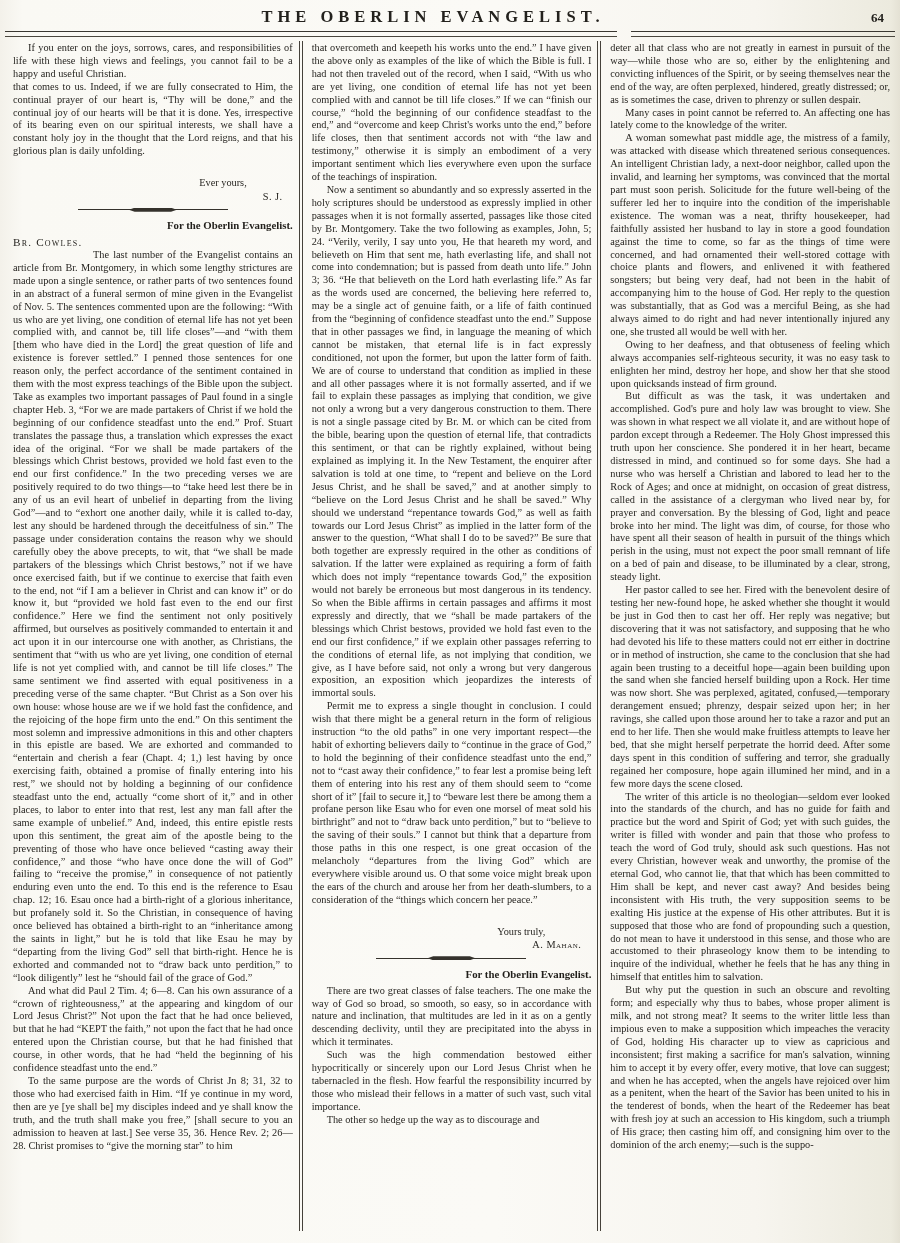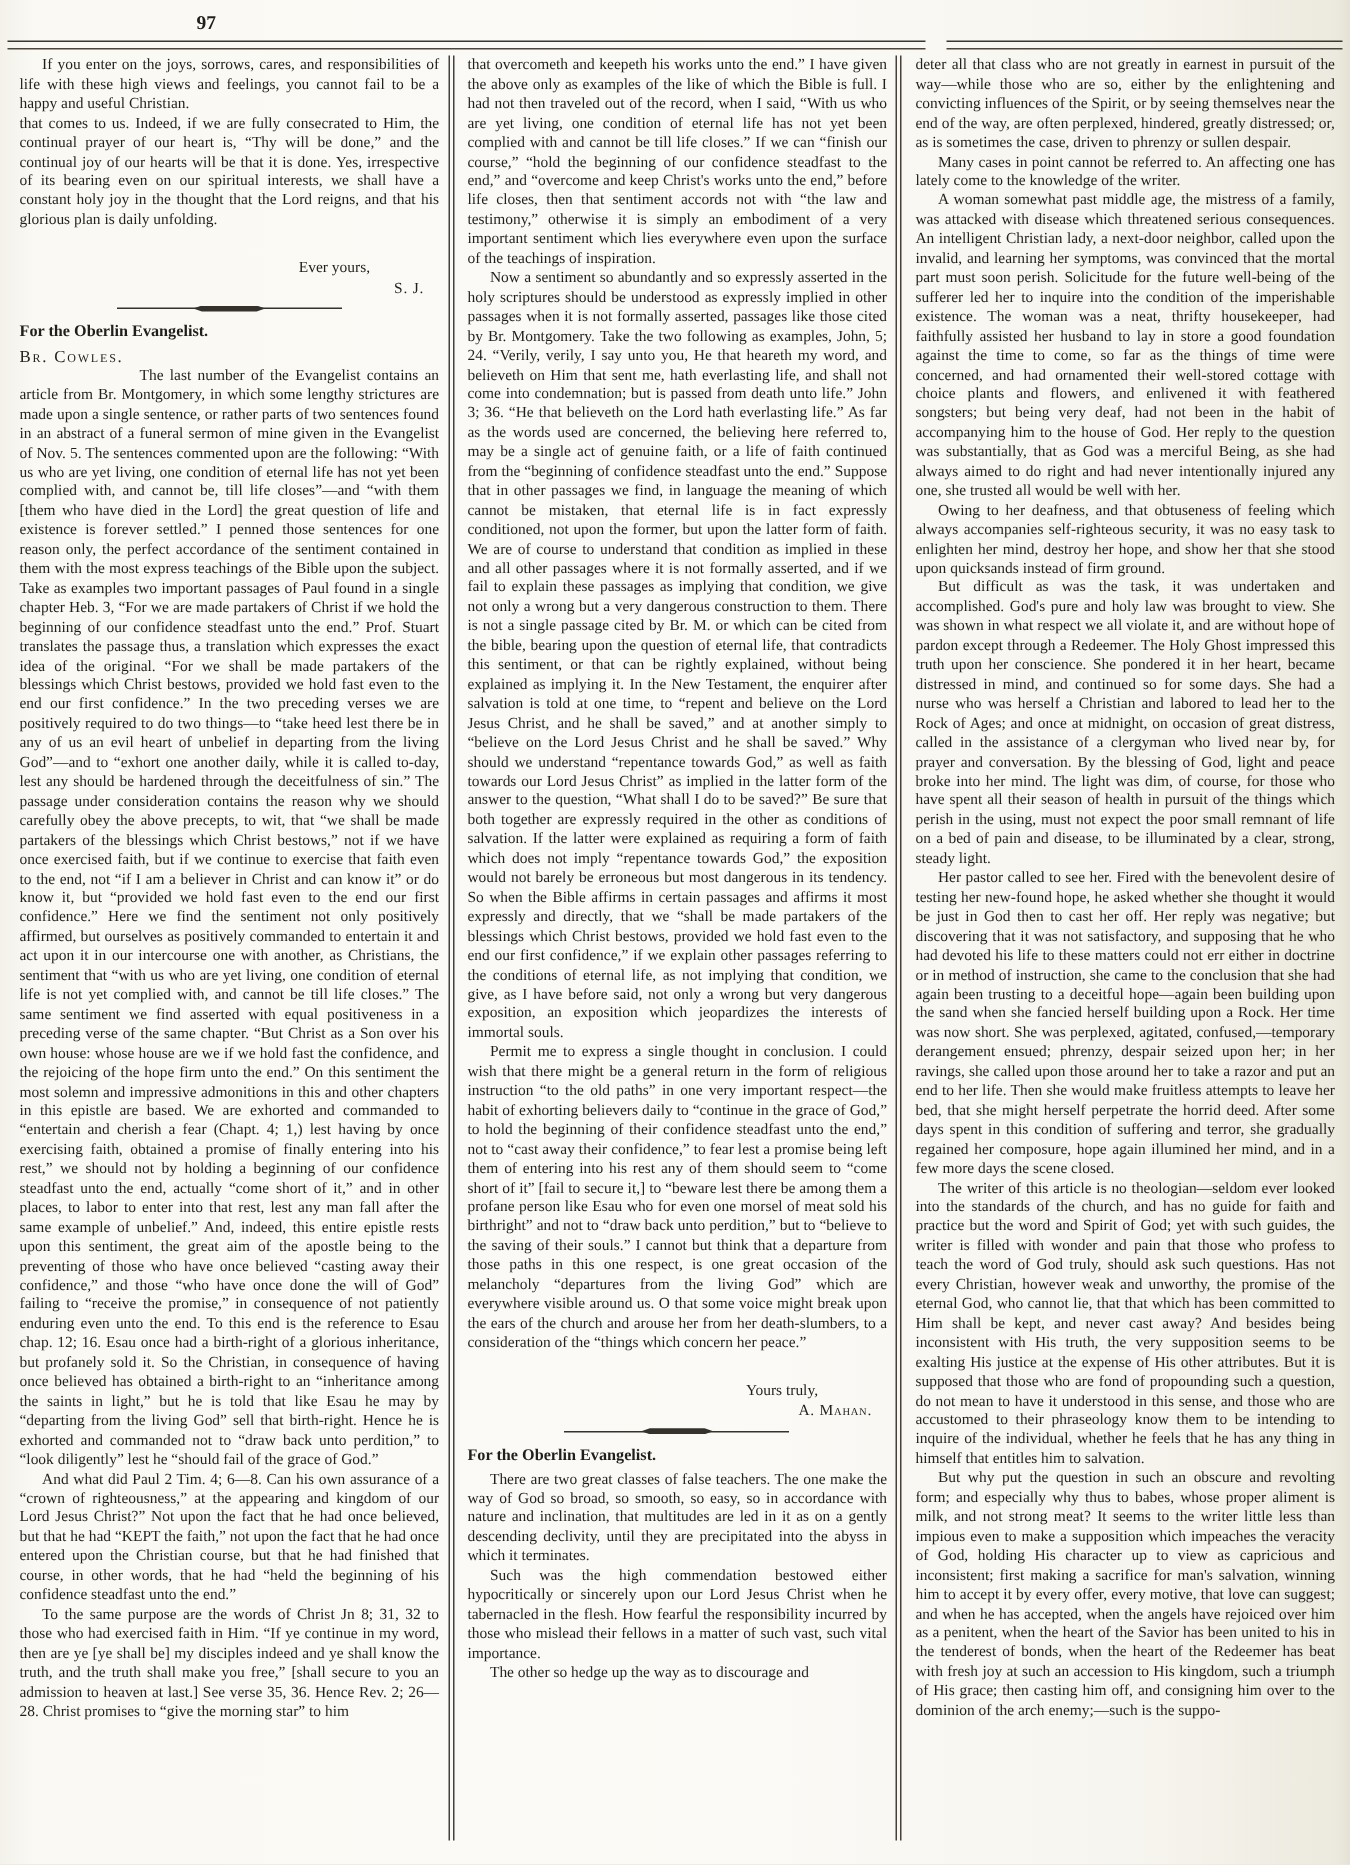--- a/index.html
+++ b/index.html
@@ -26,38 +26,39 @@
   .sig .sig-line{padding-right:10px;}
   .sig .sig-line.l0{padding-right:46px;font-variant:normal;margin-top:18px;}
   .sig .sig-line.l1{font-variant:small-caps;letter-spacing:0.5px;}
   .divider{display:flex;justify-content:center;align-items:center;height:13px;}
   .divider .bar{width:150px;height:1px;background:#35322c;position:relative;}
   .divider .bar::after{
     content:"";position:absolute;left:50%;top:50%;transform:translate(-50%,-50%);
     width:48px;height:4px;background:#35322c;
     clip-path:polygon(0 50%,12% 0,88% 0,100% 50%,88% 100%,12% 100%);
   }
-  .section-head{text-align:left;font-weight:bold;font-size:10.8px;margin:3px 0 4px 0;text-indent:0;}
+  .section-head{text-align:right;font-weight:bold;font-size:10.8px;margin:3px 0 4px 0;text-indent:0;}
   .salutation{font-variant:small-caps;letter-spacing:1.2px;font-size:11.2px;margin:2px 0 0 0;}
   .article-title{
     text-align:center;font-weight:bold;font-size:11.6px;letter-spacing:1px;
     line-height:15px;margin:5px 2px 1px 2px;font-family:"DejaVu Serif","Liberation Serif",serif;
   }
   .article-title::after{
     content:"";display:block;width:38px;height:2px;margin:4px auto 5px auto;
     border-top:1px solid #35322c;border-bottom:1px solid #35322c;
   }
 </style>
 </head>
 <body>
 
 <div class="page">
   <div class="masthead">
     <div class="mast-spacer"></div>
-    <div class="mast-page">97</div>
+    <div class="mast-title">THE OBERLIN EVANGELIST.</div>
+    <div class="mast-page">64</div>
   </div>
   <div class="head-rules">
     <div class="seg seg1"></div>
     <div class="seg seg2"></div>
   </div>
   <div class="cols">
     <div class="col" id="col1">
         <p class="para">If you enter on the joys, sorrows, cares, and responsibilities of life with these high views and feelings, you cannot fail to be a happy and useful Christian.</p>
         <p class="para cont">that comes to us.  Indeed, if we are fully consecrated to Him, the continual prayer of our heart is, “Thy will be done,” and the continual joy of our hearts will be that it is done.  Yes, irrespective of its bearing even on our spiritual interests, we shall have a constant holy joy in the thought that the Lord reigns, and that his glorious plan is daily unfolding.</p>
         <div class="sig">

